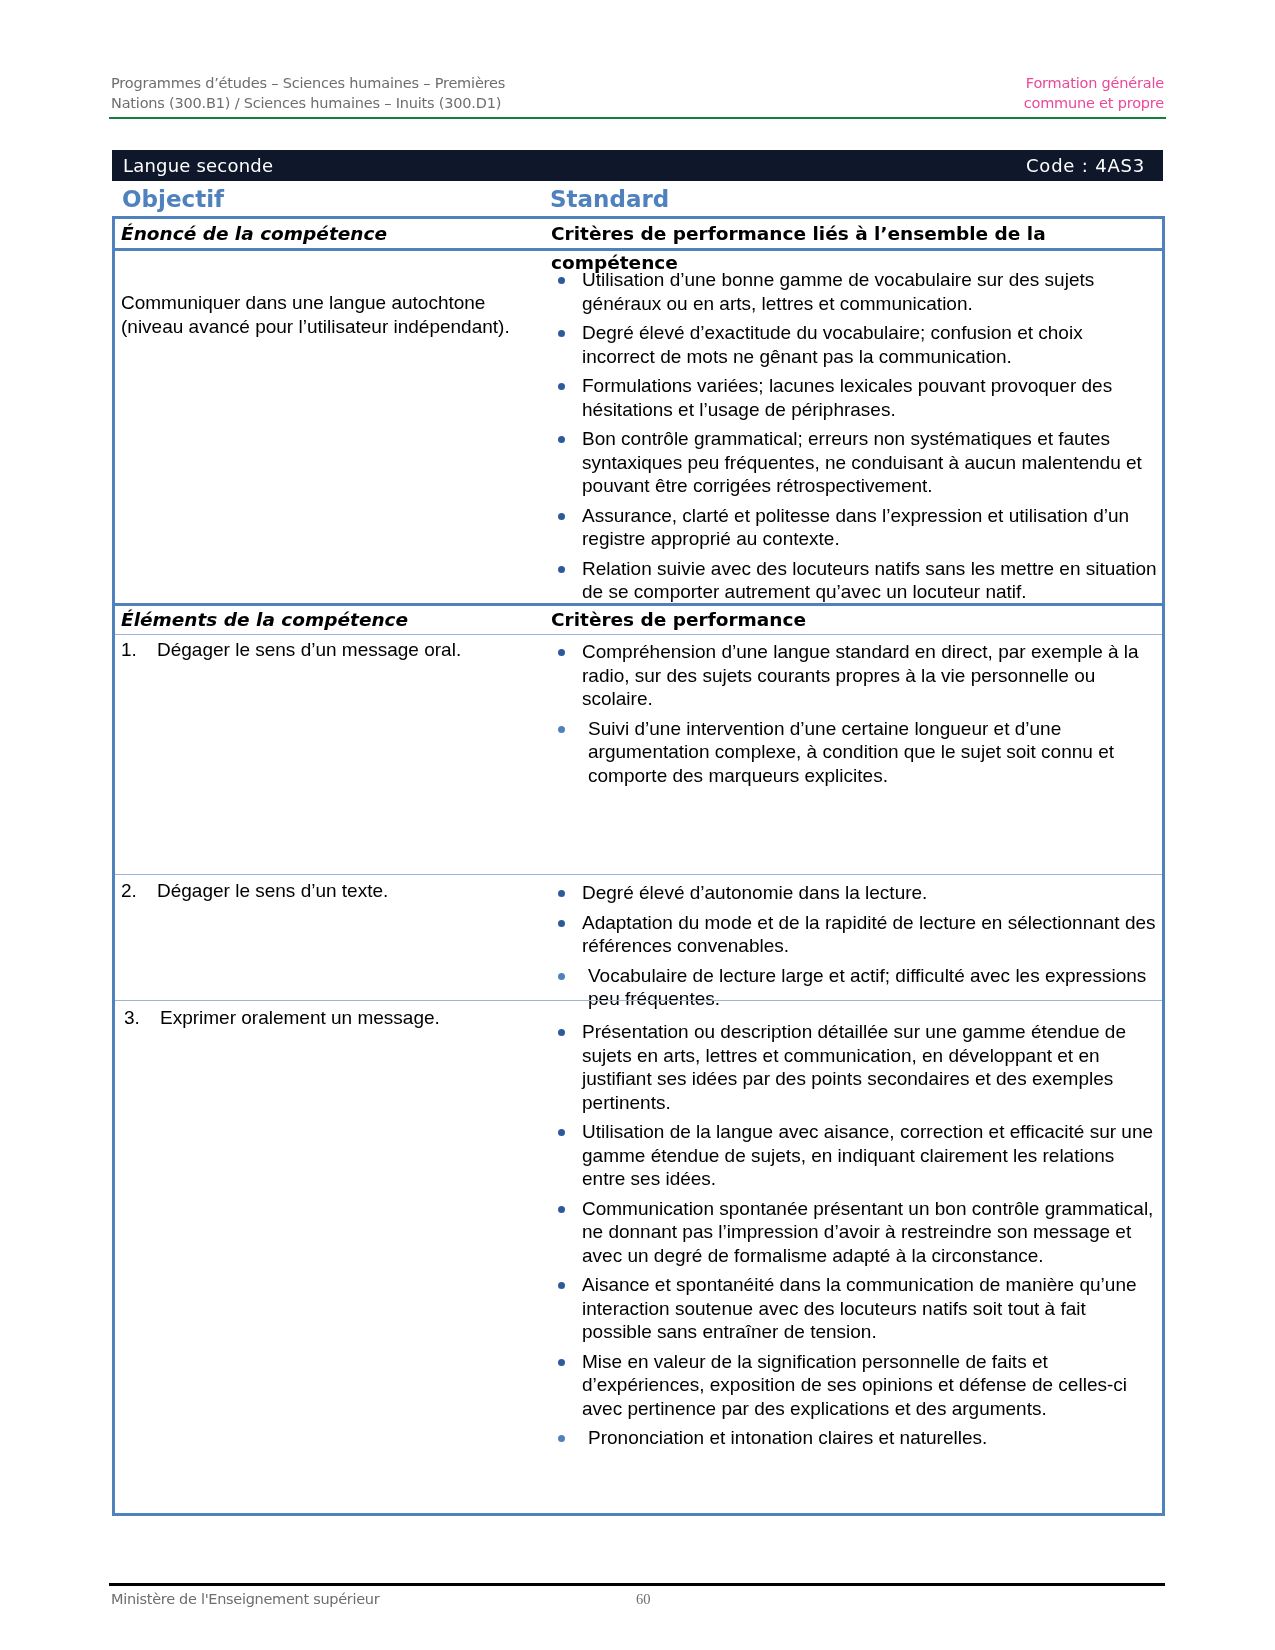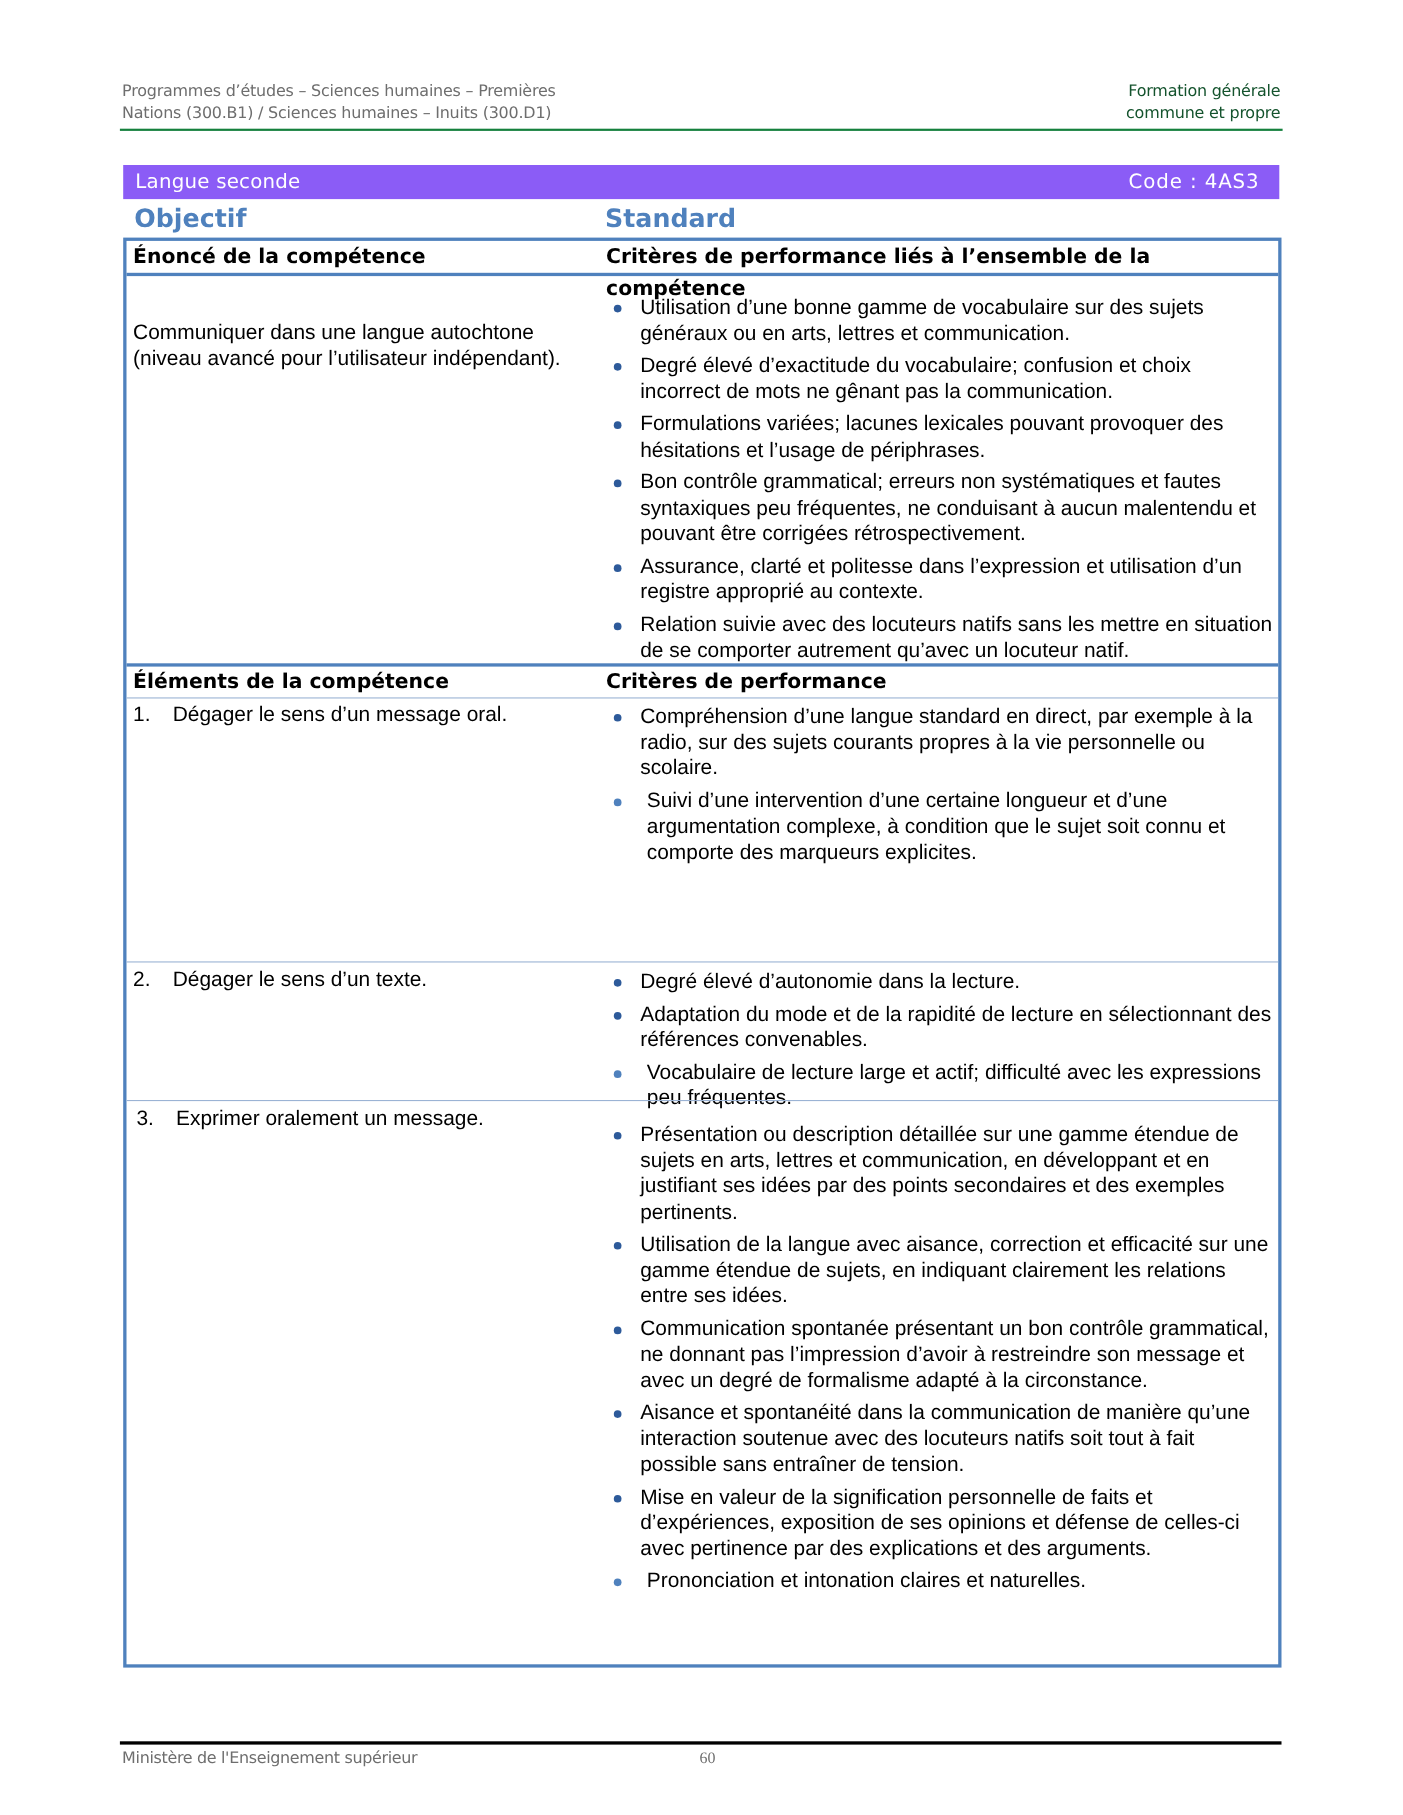--- a/index.html
+++ b/index.html
@@ -1,34 +1,34 @@
 <!DOCTYPE html>
 <html><head>
 <meta charset="utf-8">
 <style>
   html, body { margin: 0; padding: 0; background: #ffffff; }
   body { width: 1275px; height: 1650px; position: relative; overflow: hidden; font-family: "Liberation Sans", sans-serif; color: #000; }
 
   .hdr { position: absolute; left: 109px; top: 73px; width: 1057px; height: 44px; border-bottom: 2px solid #15803d; }
   .hdr-left { position: absolute; left: 2px; top: 0; font-family: "DejaVu Sans", sans-serif; font-size: 14.5px; line-height: 20px; color: #6e6e6e; letter-spacing: -0.2px; }
-  .hdr-right { position: absolute; right: 2px; top: 0; text-align: right; font-family: "DejaVu Sans", sans-serif; font-size: 14.5px; line-height: 20px; color: #14532d; letter-spacing: -0.2px; }
+  .hdr-right { position: absolute; right: 2px; top: 0; text-align: right; font-family: "DejaVu Sans", sans-serif; font-size: 14.5px; line-height: 20px; color: #ec4899; letter-spacing: -0.2px; }
 
-  .band { position: absolute; left: 112px; top: 150px; width: 1051px; height: 31px; background: #8b5cf6; color: #fff; font-family: "DejaVu Sans", sans-serif; font-size: 18px; line-height: 31px; }
+  .band { position: absolute; left: 112px; top: 150px; width: 1051px; height: 31px; background: #0f172a; color: #fff; font-family: "DejaVu Sans", sans-serif; font-size: 18px; line-height: 31px; }
   .band .l { position: absolute; left: 11px; top: 0; letter-spacing: 0.2px; }
   .band .r { position: absolute; right: 18px; top: 0; letter-spacing: 0.8px; }
 
   .sec-title { position: absolute; top: 183px; font-family: "DejaVu Sans", sans-serif; font-weight: bold; font-size: 23px; line-height: 32px; color: #4F81BD; }
   .sec-title.obj { left: 122px; }
   .sec-title.std { left: 550px; }
 
   .tbl { position: absolute; left: 112px; top: 216px; width: 1047px; height: 1294px; border: 3px solid #4F81BD; border-top-width: 3px; }
 
   .row { position: absolute; left: 0; width: 1047px; }
   .hrow { font-family: "DejaVu Sans", sans-serif; font-weight: bold; font-size: 18.5px; line-height: 29px; }
-  .hrow .c1 { position: absolute; left: 6px; top: 0; }
+  .hrow .c1 { position: absolute; left: 6px; top: 0; font-style: italic; }
   .hrow .c2 { position: absolute; left: 436px; top: 0; }
 
   .line-thick { position: absolute; left: 0; width: 1047px; height: 0; border-top: 3px solid #4F81BD; }
   .line-thin { position: absolute; left: 0; width: 1047px; height: 0; border-top: 1.5px solid #9bb3d4; }
 
   .cell-left { position: absolute; left: 6px; font-size: 19px; line-height: 23.5px; width: 410px; }
   .num { display: inline-block; width: 36px; }
 
   ul.crit { position: absolute; left: 410px; margin: 0; padding: 0; list-style: none; width: 632px; }
   ul.crit li { position: relative; padding-left: 57px; font-size: 19px; line-height: 23.5px; margin-bottom: 6px; }

